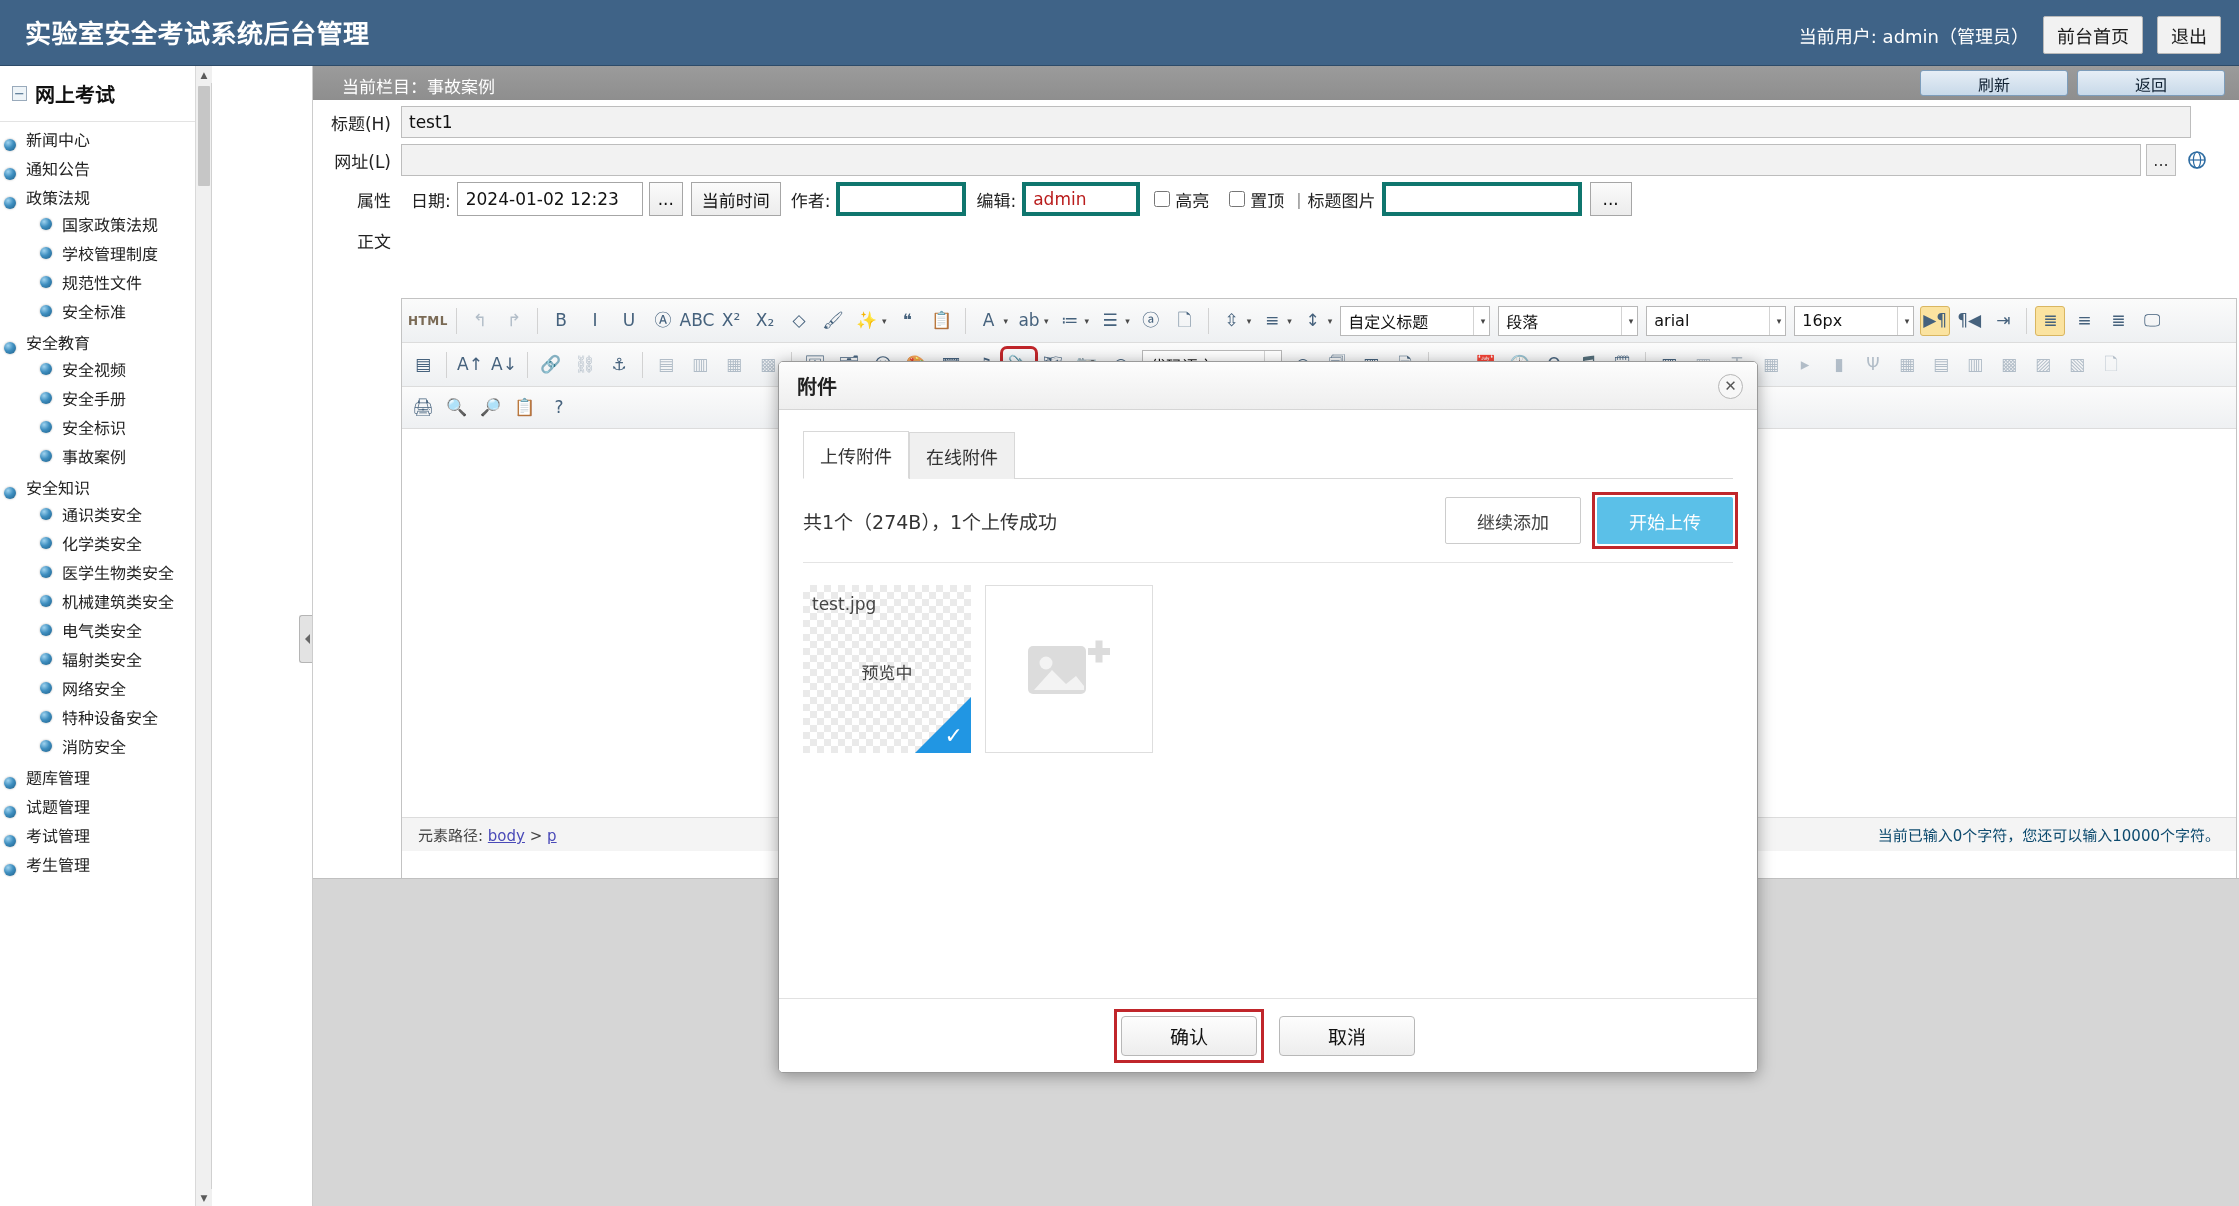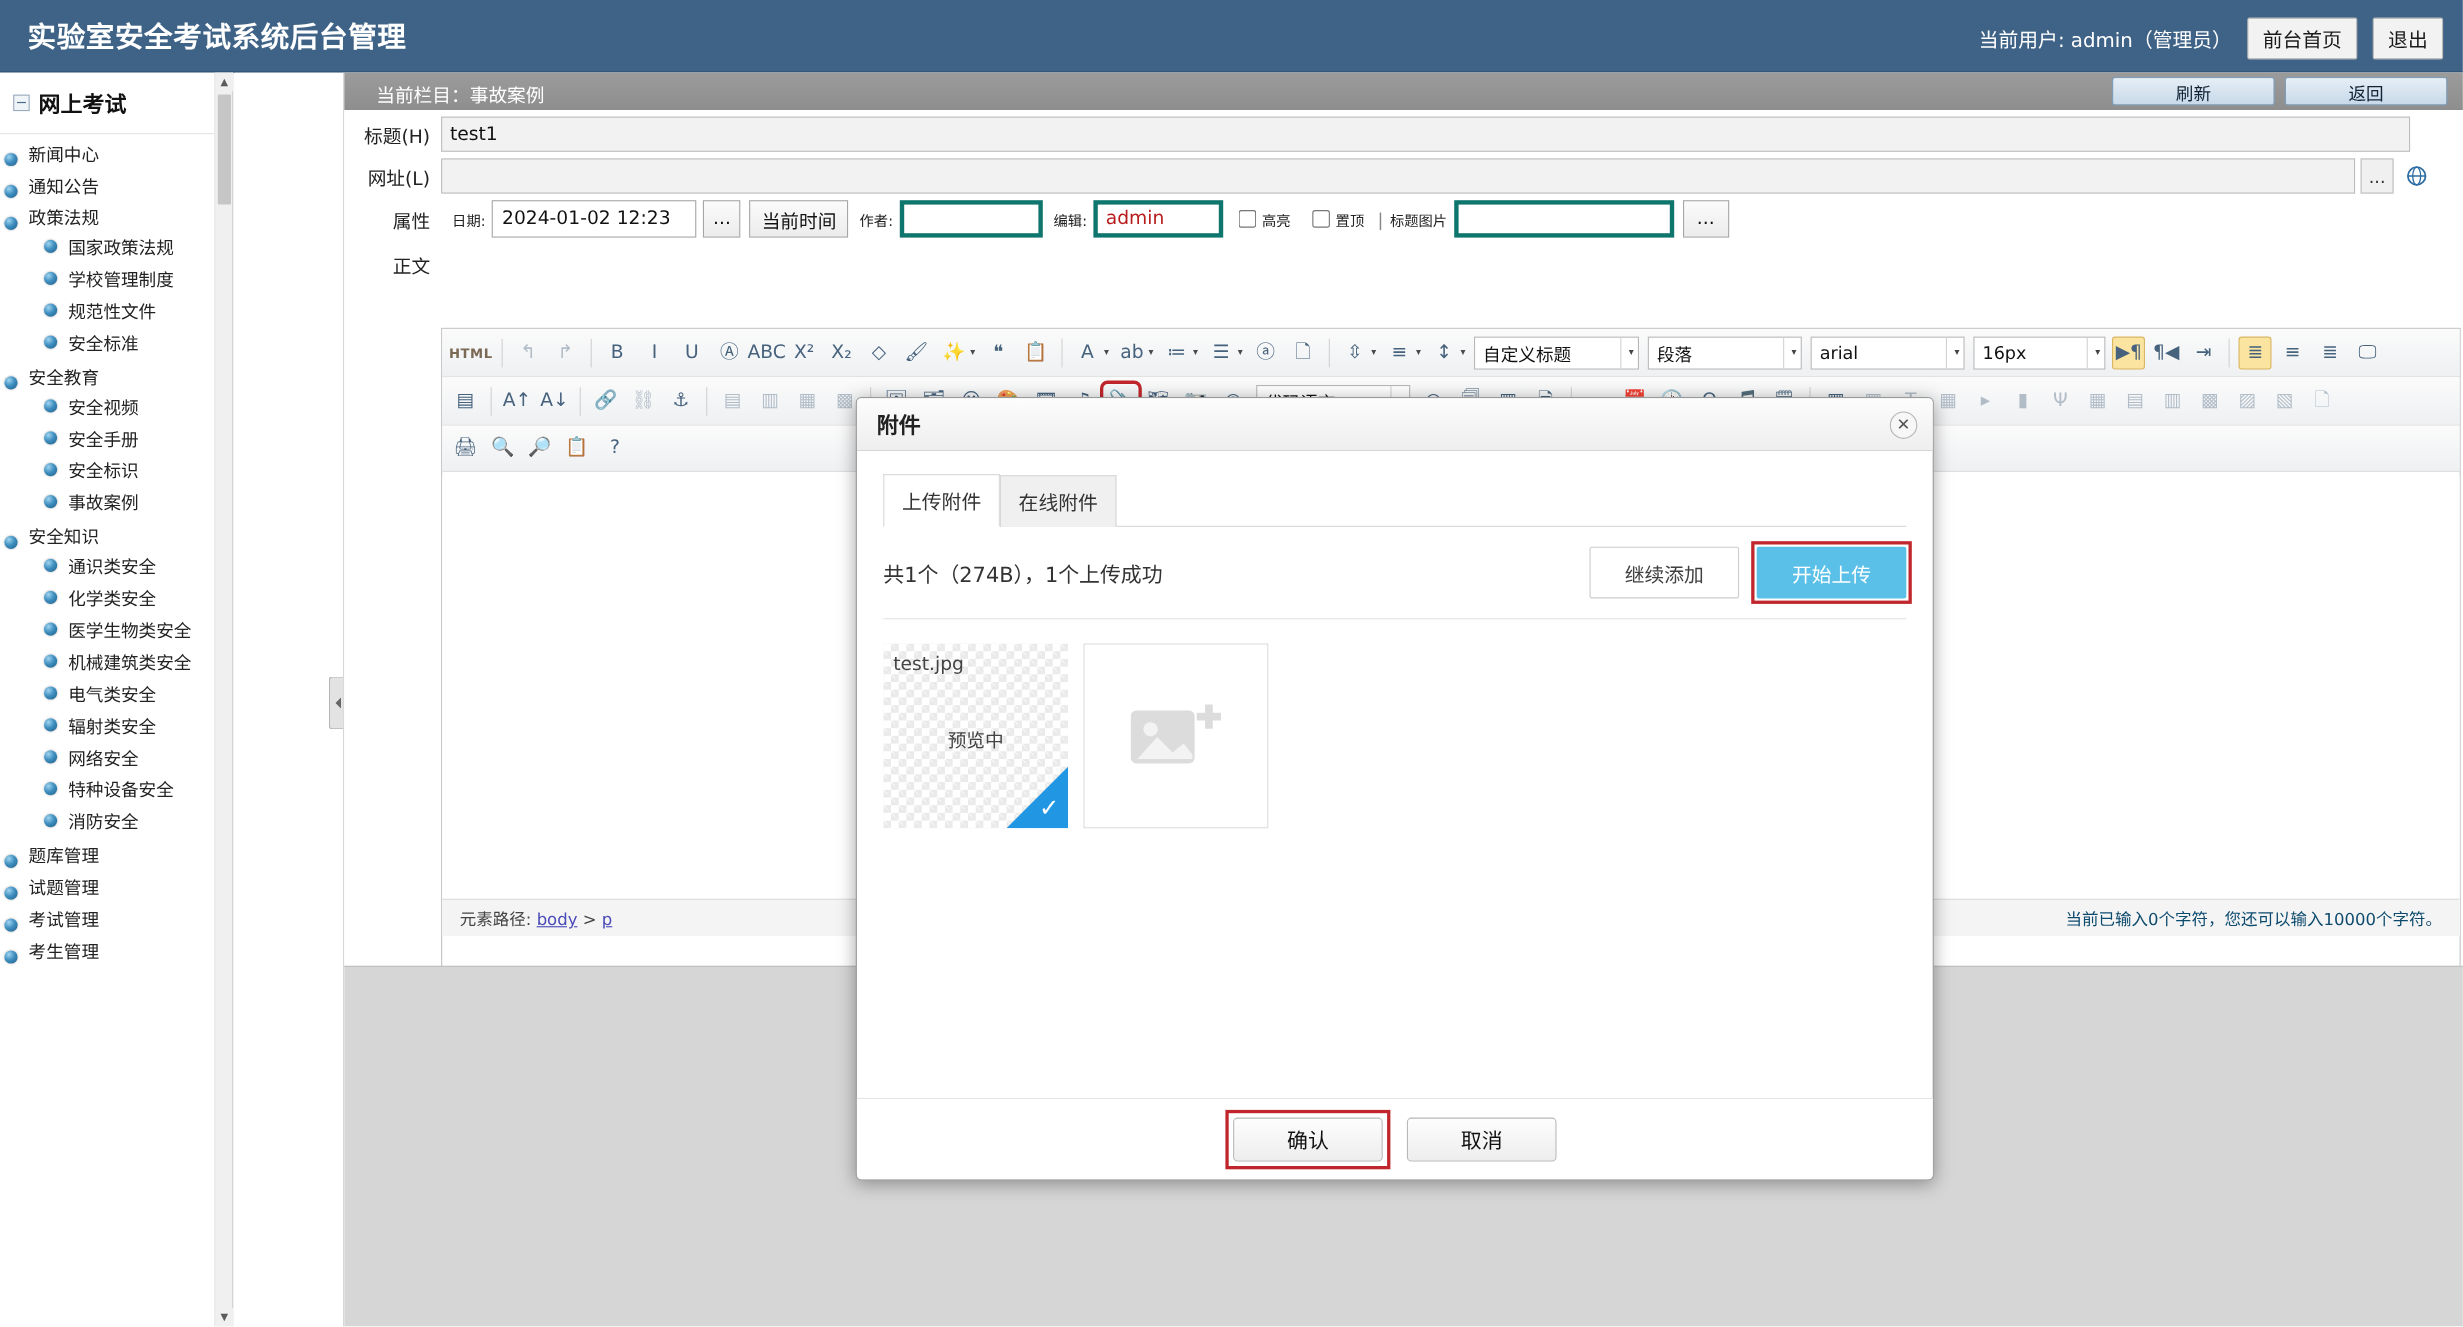--- a/index.html
+++ b/index.html
@@ -141,21 +141,21 @@
     display: inline-flex; align-items: center; justify-content: center;
     font-size: 16px; color: #333; font-family: inherit;
   }
   .link-ico {
     width: 30px; height: 30px; margin-left: 6px;
     display: inline-flex; align-items: center; justify-content: center;
     color: #2d6ca2; font-size: 20px; cursor: pointer;
   }
 
   .attr-row { display: flex; align-items: center; gap: 0; }
-  .attr-lbl { font-size: 13px; color: #222; margin: 0 6px 0 10px; white-space: nowrap; }
+  .attr-lbl { font-size: 17px; color: #222; margin: 0 6px 0 10px; white-space: nowrap; }
   .date-box {
     width: 186px; height: 34px; border: 1px solid #a6a6a6; background: #fff;
     font-size: 17px; padding: 0 8px; color: #111; font-family: inherit;
   }
   .btn-sm {
     height: 34px; border: 1px solid #a6a6a6; background: linear-gradient(#fbfbfb,#ececec);
     font-size: 17px; cursor: pointer; color: #111; font-family: inherit; padding: 0 10px;
   }
   .mini-input {
     height: 34px; border: 4px solid #0f766e; background: #fff;

